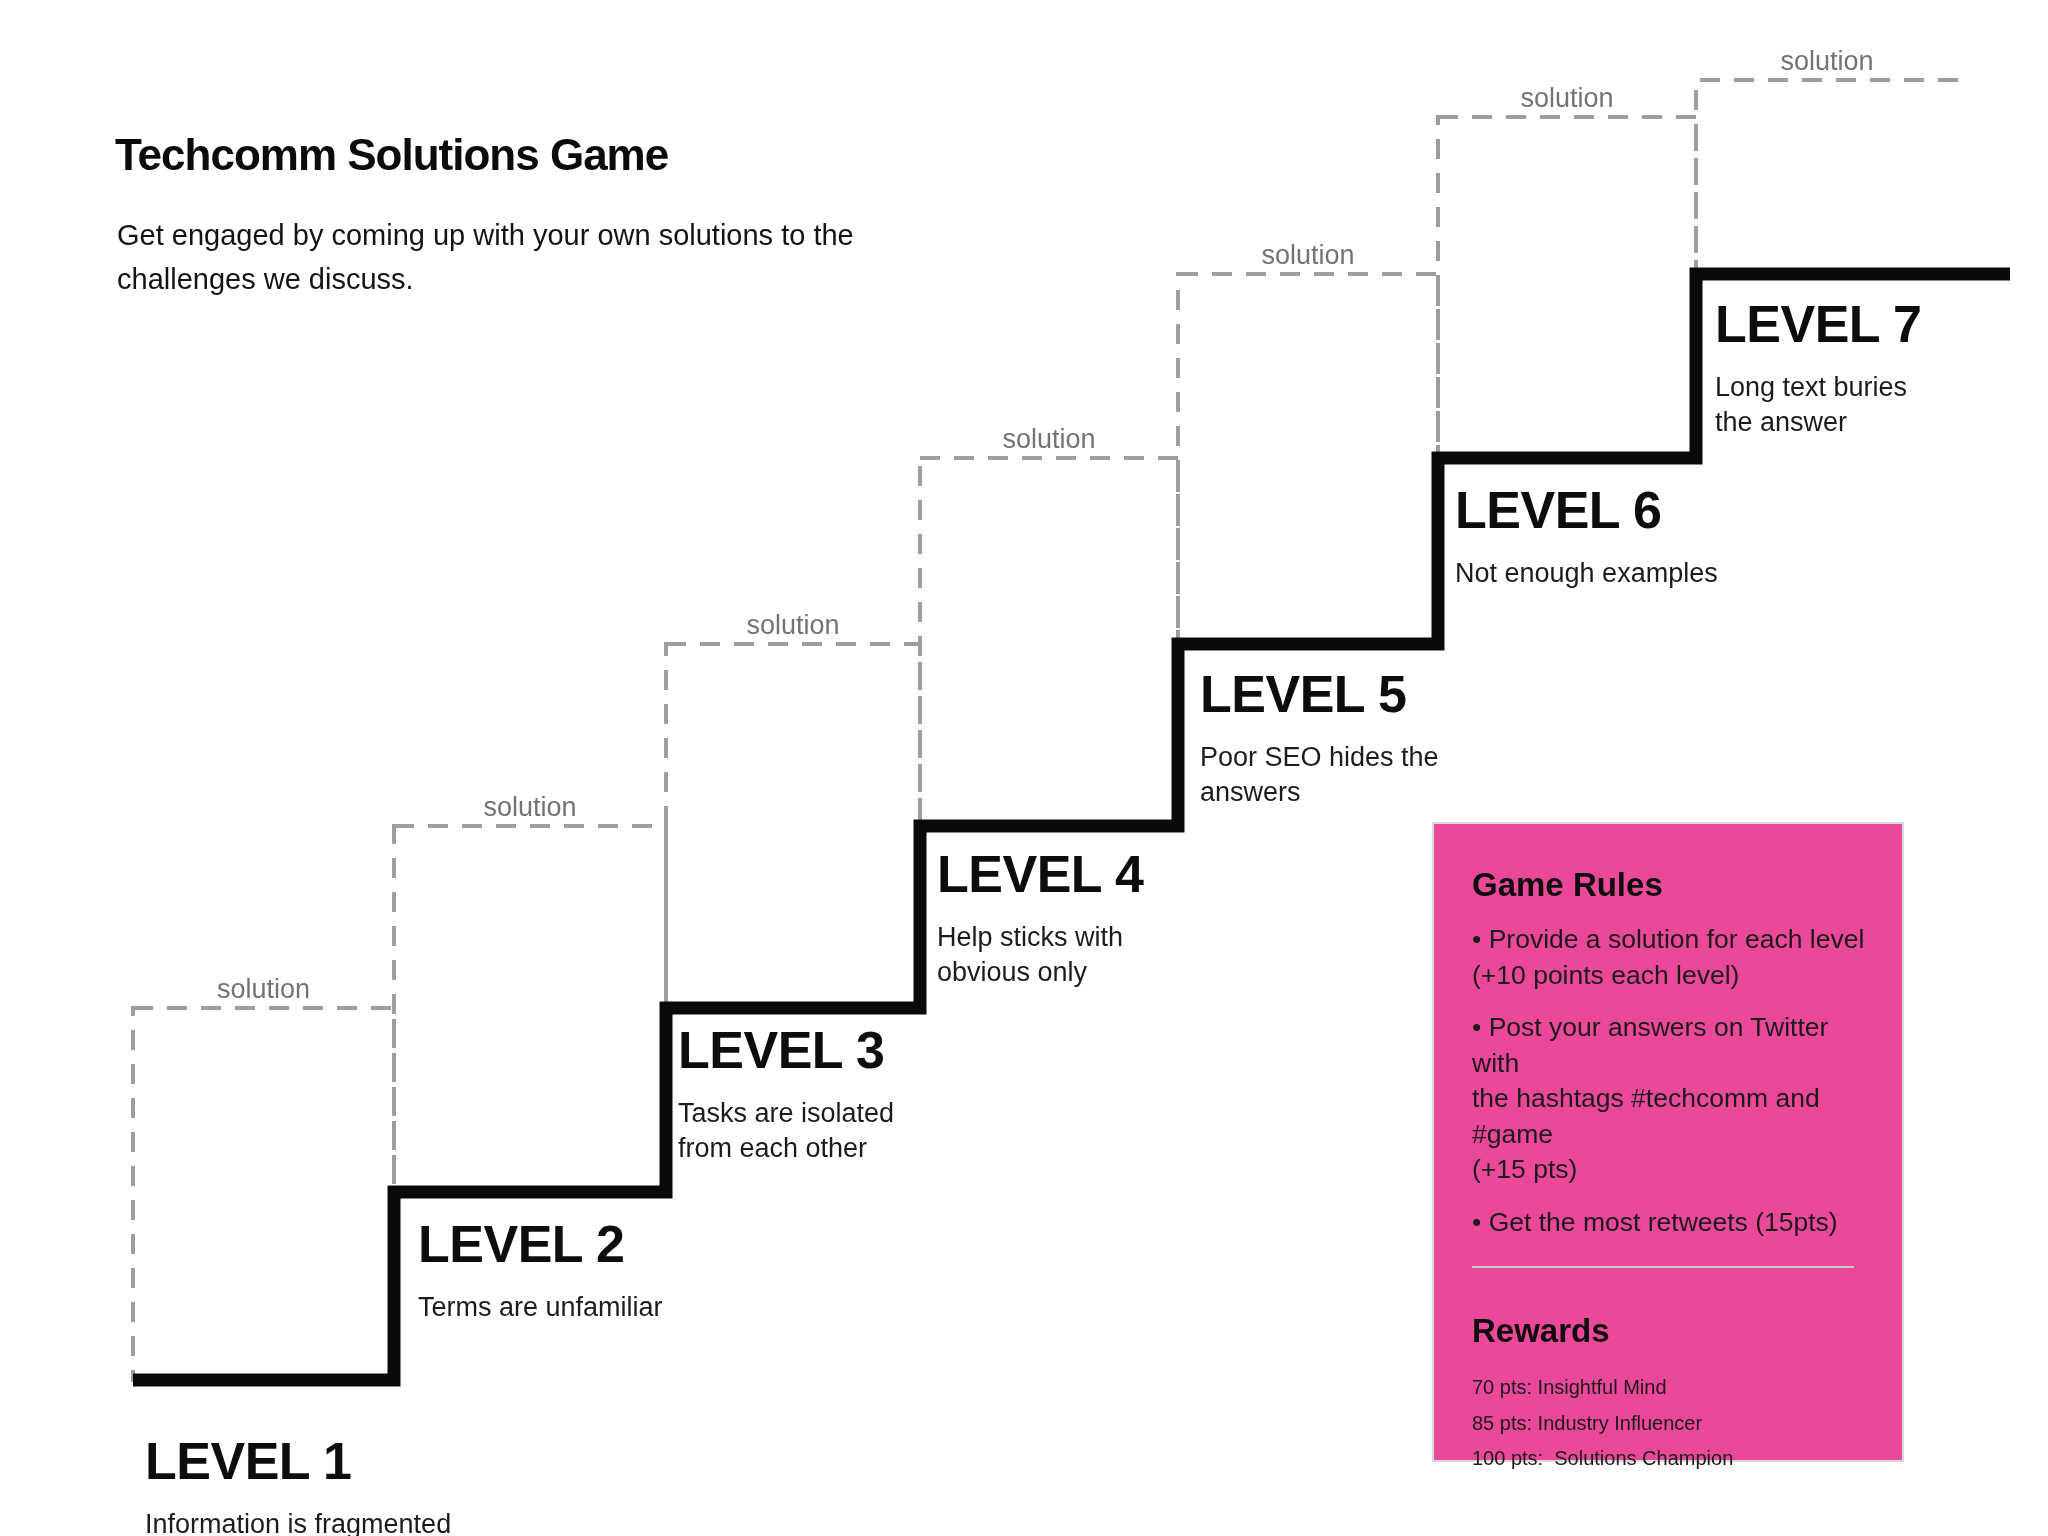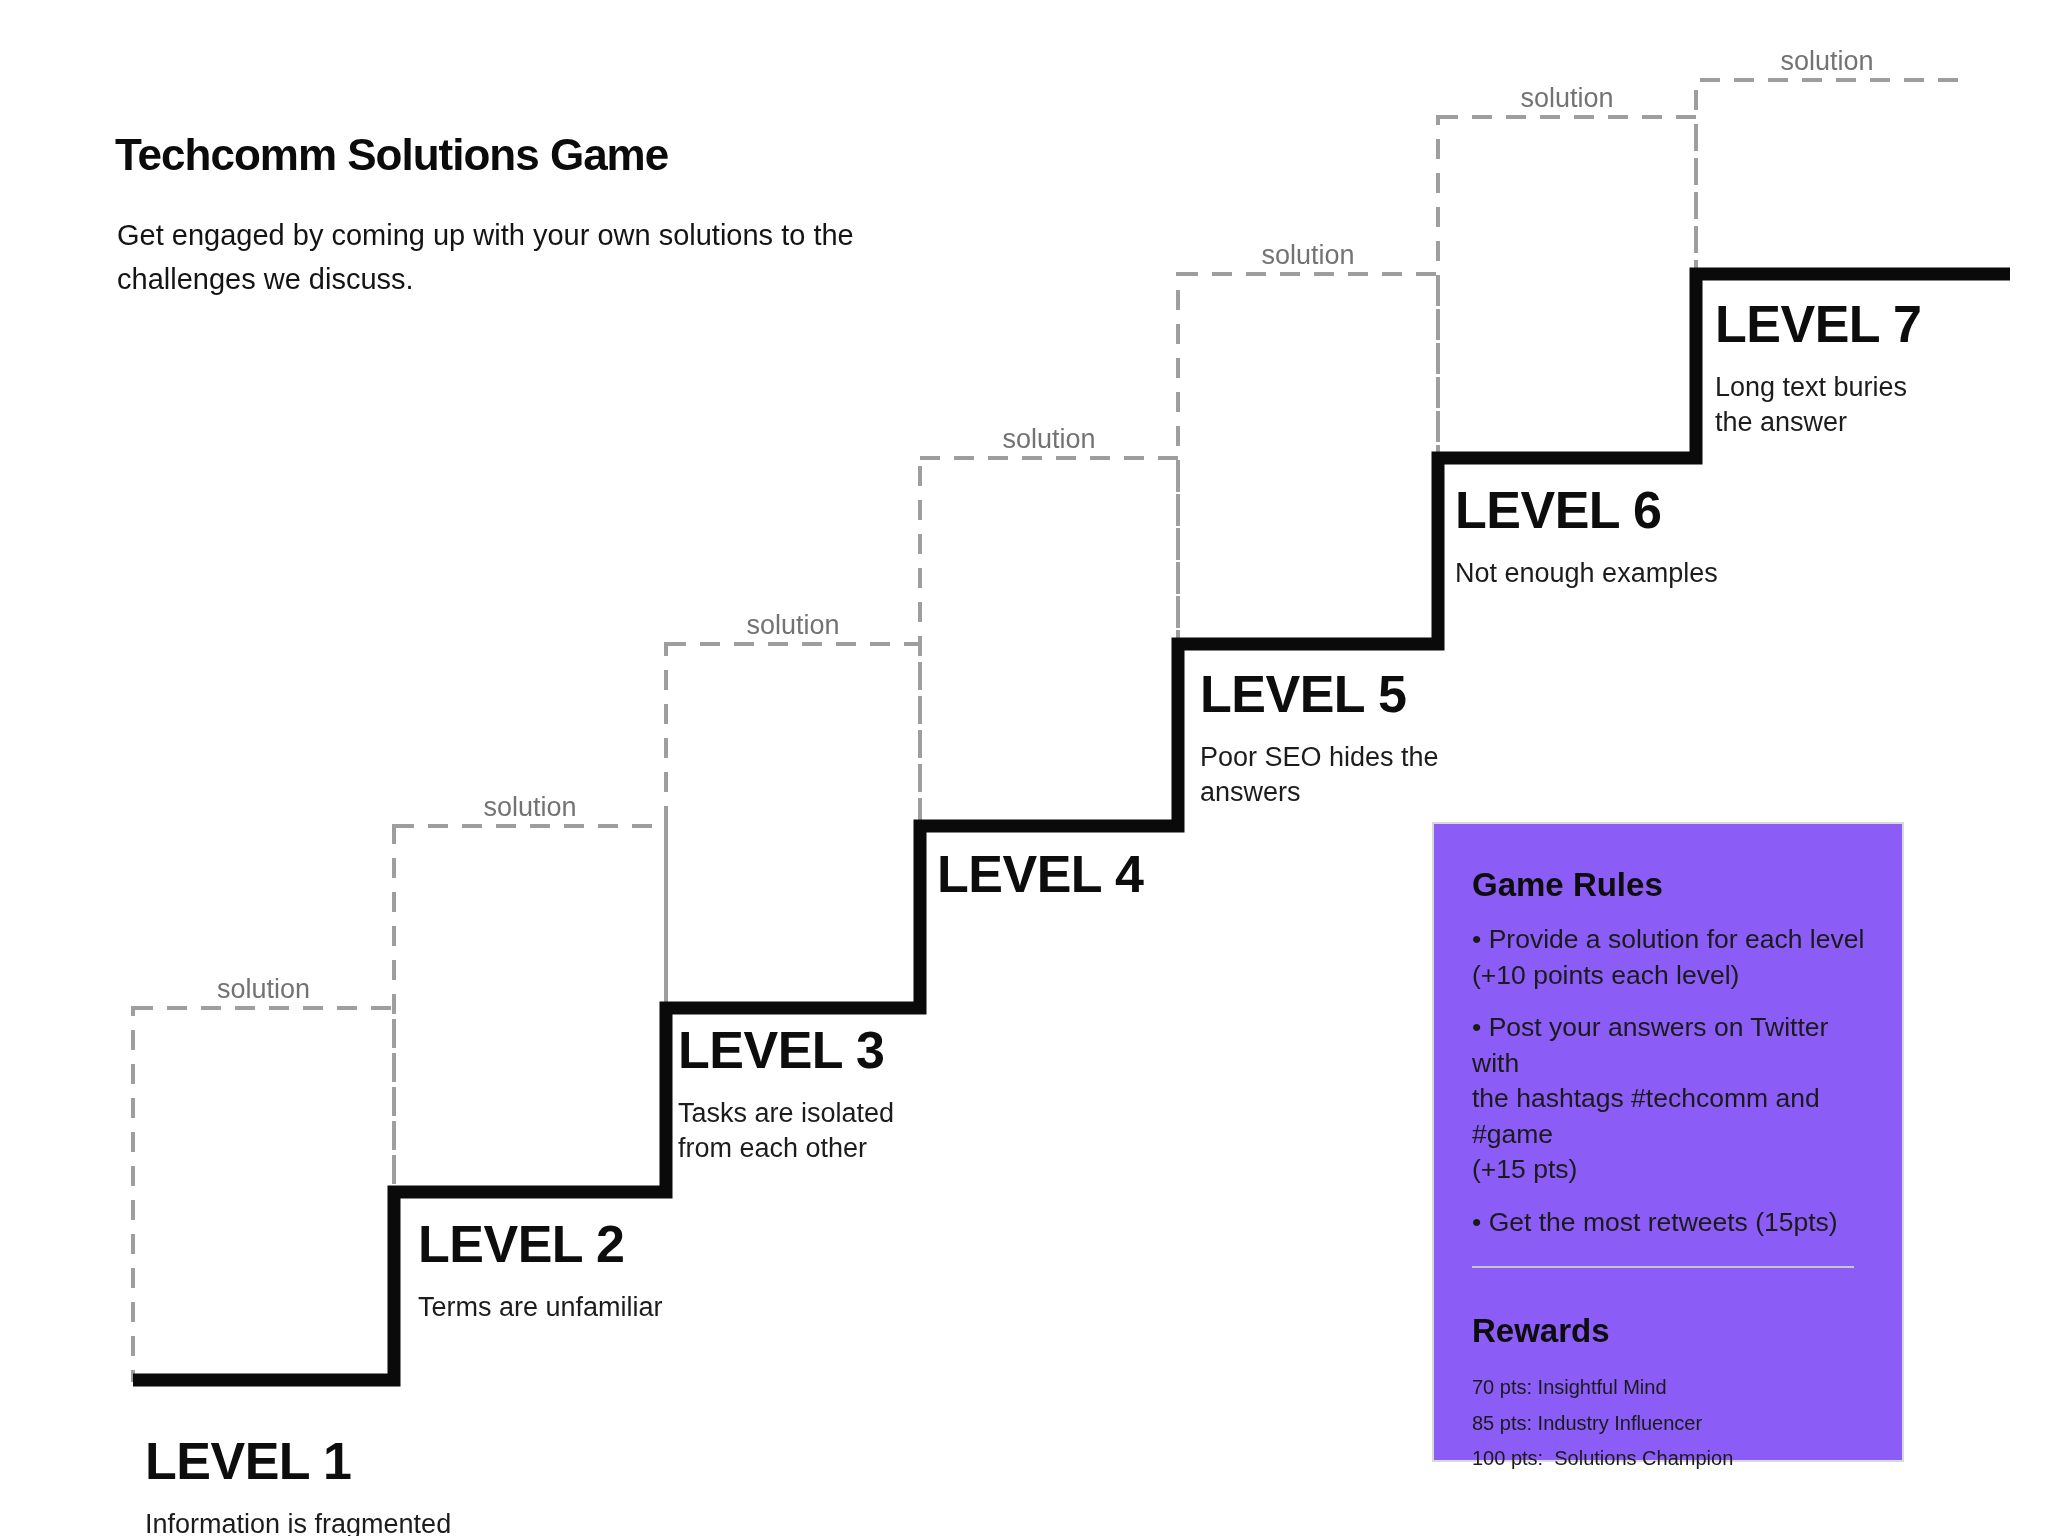--- a/index.html
+++ b/index.html
@@ -13,21 +13,21 @@
     color:#141414;white-space:pre-line;}
 
   .solution-label{position:absolute;text-align:center;font-size:27px;color:#737373;
     line-height:1;}
 
   .level-block{position:absolute;}
   .level-title{font-size:52px;font-weight:bold;color:#0d0d0d;line-height:1;letter-spacing:-0.5px;}
   .level-desc{margin-top:20px;font-size:27px;line-height:1.3;color:#1c1c1c;white-space:pre-line;}
 
   .rules-panel{position:absolute;left:1432px;top:822px;width:472px;height:640px;
-    box-sizing:border-box;background:#8b5cf6;border:2px solid #d9d9d9;
+    box-sizing:border-box;background:#ec4899;border:2px solid #d9d9d9;
     padding:42px 34px 0 38px;}
   .rules-heading{font-size:33px;font-weight:bold;color:#0d0d0d;margin:0 0 18px 0;}
   .rule-item{font-size:26.5px;line-height:1.34;color:#1a1a1a;margin:0 0 17px 0;white-space:pre-line;}
   .panel-divider{border:none;border-top:2px solid #c6c6c6;margin:26px 0 0 0;width:382px;}
   .rewards-heading{font-size:33px;font-weight:bold;color:#0d0d0d;margin:44px 0 20px 0;}
   .reward-item{font-size:20px;line-height:1.78;color:#1a1a1a;margin:0;white-space:pre-wrap;}
 </style>
 </head>
 <body>
 
@@ -66,20 +66,22 @@
     <div class="level-title">LEVEL 2</div>
     <div class="level-desc">Terms are unfamiliar</div>
   </div>
   <div class="level-block" style="left:678px;top:1024px;width:260px;">
     <div class="level-title">LEVEL 3</div>
     <div class="level-desc">Tasks are isolated
 from each other</div>
   </div>
   <div class="level-block" style="left:937px;top:848px;width:260px;">
     <div class="level-title">LEVEL 4</div>
+    <div class="level-desc">Help sticks with
+obvious only</div>
   </div>
   <div class="level-block" style="left:1200px;top:668px;width:260px;">
     <div class="level-title">LEVEL 5</div>
     <div class="level-desc">Poor SEO hides the
 answers</div>
   </div>
   <div class="level-block" style="left:1455px;top:484px;width:280px;">
     <div class="level-title">LEVEL 6</div>
     <div class="level-desc">Not enough examples</div>
   </div>

